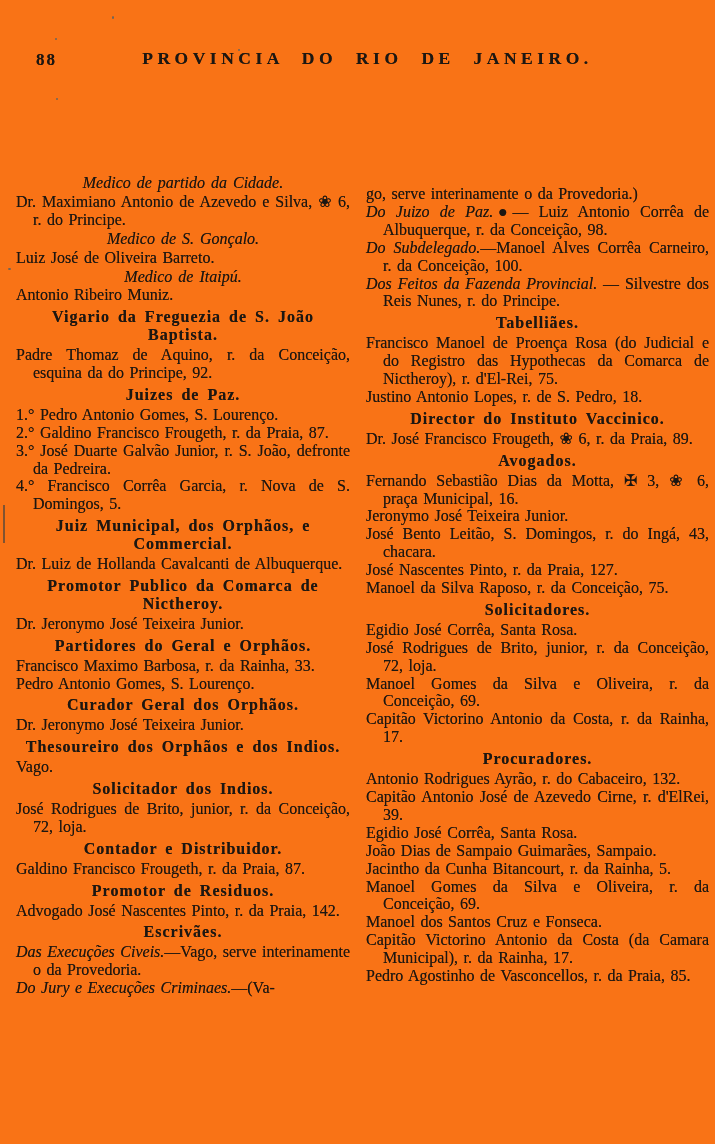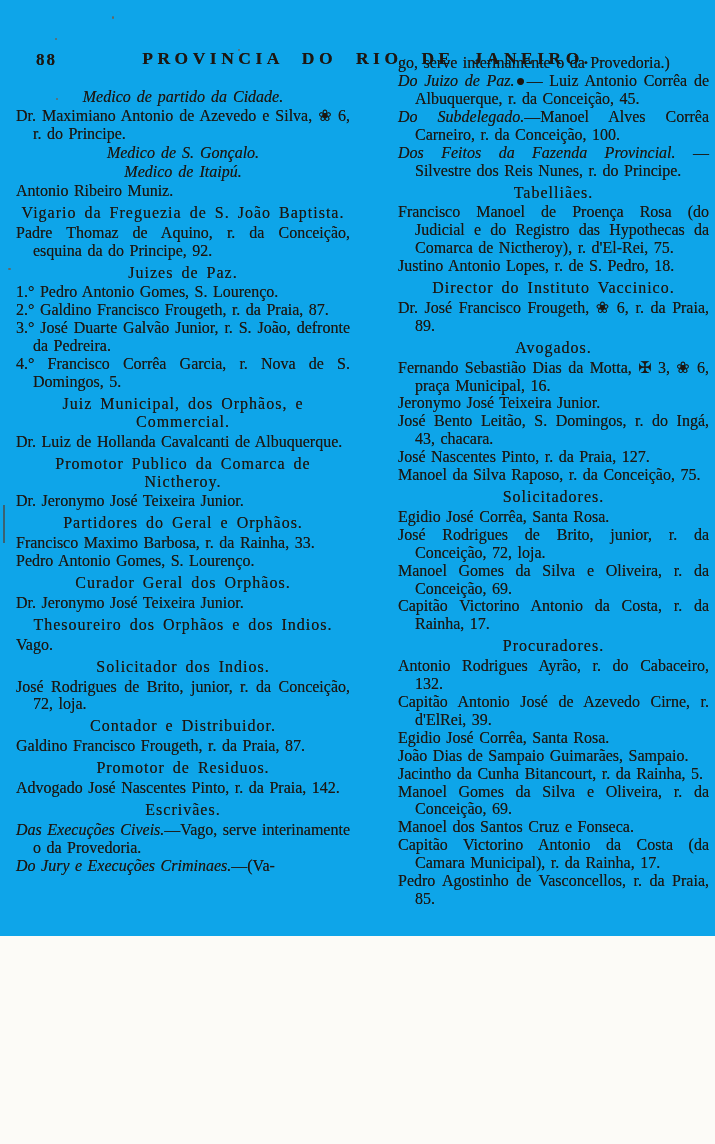--- a/index.html
+++ b/index.html
@@ -4,48 +4,48 @@
 <style>
   html,body{margin:0;padding:0;}
   body{
     width:715px;height:1144px;
     background:#fcfbf7;
     font-family:"Liberation Serif","DejaVu Serif",serif;
     color:#1c1712;
     overflow:hidden;
   }
   .page{
-    position:relative;width:715px;height:936px;
-    background:#0ea5e9;
+    position:relative;width:715px;height:1144px;
+    background:#f97316;
     text-shadow:0 0 0.5px rgba(30,22,14,0.65);
   }
   .running-header{position:absolute;top:48px;left:0;right:0;height:26px;}
   .pageno{
     position:absolute;left:36px;top:2px;
     font-weight:bold;font-size:17px;letter-spacing:2px;
   }
   .rh-title{
     display:block;text-align:center;padding-left:20px;
     font-weight:bold;font-size:17.5px;letter-spacing:4.5px;word-spacing:10px;
   }
   .columns{
     position:absolute;top:84px;left:16px;right:6px;bottom:58px;
     display:flex;align-items:center;
   }
   .col{font-size:16px;line-height:1.12;}
   .col-left{width:334px;padding-right:4px;}
   .col-divider{width:1px;background:#2e2922;margin:0 2px 0 3px;opacity:.85;}
-  .col-right{flex:1;padding-left:6px;margin-left:32px;}
+  .col-right{flex:1;padding-left:6px;}
   p{margin:0;}
   .entry{
     padding-left:17px;text-indent:-17px;
     text-align:justify;word-spacing:1.5px;
   }
   .head{
-    text-align:center;font-weight:normal;letter-spacing:1px;word-spacing:3px;
+    text-align:center;font-weight:bold;letter-spacing:1px;word-spacing:3px;
     margin:4px 0 2px;
   }
   .sub{
     text-align:center;font-style:italic;word-spacing:2px;margin:1px 0;
   }
   .entry em{font-style:italic;}
   .speck{position:absolute;background:#6a645c;border-radius:50%;}
   .margin-mark{position:absolute;background:#4e463d;}
 </style>
 </head>
@@ -56,20 +56,21 @@
   <div class="running-header">
     <span class="pageno">88</span>
     <span class="rh-title">PROVINCIA DO RIO DE JANEIRO.</span>
   </div>
 
   <div class="columns">
     <div class="col col-left" id="col-left">
         <p class="sub">Medico de partido da Cidade.</p>
         <p class="entry">Dr. Maximiano Antonio de Azevedo e Silva, ❀ 6, r. do Principe.</p>
         <p class="sub">Medico de S. Gonçalo.</p>
+        <p class="entry">Luiz José de Oliveira Barreto.</p>
         <p class="sub">Medico de Itaipú.</p>
         <p class="entry">Antonio Ribeiro Muniz.</p>
         <p class="head">Vigario da Freguezia de S. João Baptista.</p>
         <p class="entry">Padre Thomaz de Aquino, r. da Conceição, esquina da do Principe, 92.</p>
         <p class="head">Juizes de Paz.</p>
         <p class="entry">1.° Pedro Antonio Gomes, S. Lourenço.</p>
         <p class="entry">2.° Galdino Francisco Frougeth, r. da Praia, 87.</p>
         <p class="entry">3.° José Duarte Galvão Junior, r. S. João, defronte da Pedreira.</p>
         <p class="entry">4.° Francisco Corrêa Garcia, r. Nova de S. Domingos, 5.</p>
         <p class="head">Juiz Municipal, dos Orphãos, e Commercial.</p>
@@ -89,21 +90,21 @@
         <p class="entry">Galdino Francisco Frougeth, r. da Praia, 87.</p>
         <p class="head">Promotor de Residuos.</p>
         <p class="entry">Advogado José Nascentes Pinto, r. da Praia, 142.</p>
         <p class="head">Escrivães.</p>
         <p class="entry"><em>Das Execuções Civeis.</em><span>—Vago, serve interinamente o da Provedoria.</span></p>
         <p class="entry"><em>Do Jury e Execuções Criminaes.</em><span>—(Va-</span></p>
       </div>
     <div class="col-divider"></div>
     <div class="col col-right" id="col-right">
         <p class="entry">go, serve interinamente o da Provedoria.)</p>
-        <p class="entry"><em>Do Juizo de Paz.</em><span>●— Luiz Antonio Corrêa de Albuquerque, r. da Conceição, 45.</span></p>
+        <p class="entry"><em>Do Juizo de Paz.</em><span>●— Luiz Antonio Corrêa de Albuquerque, r. da Conceição, 98.</span></p>
         <p class="entry"><em>Do Subdelegado.</em><span>—Manoel Alves Corrêa Carneiro, r. da Conceição, 100.</span></p>
         <p class="entry"><em>Dos Feitos da Fazenda Provincial.</em><span> — Silvestre dos Reis Nunes, r. do Principe.</span></p>
         <p class="head">Tabelliães.</p>
         <p class="entry">Francisco Manoel de Proença Rosa (do Judicial e do Registro das Hypothecas da Comarca de Nictheroy), r. d'El-Rei, 75.</p>
         <p class="entry">Justino Antonio Lopes, r. de S. Pedro, 18.</p>
         <p class="head">Director do Instituto Vaccinico.</p>
         <p class="entry">Dr. José Francisco Frougeth, ❀ 6, r. da Praia, 89.</p>
         <p class="head">Avogados.</p>
         <p class="entry">Fernando Sebastião Dias da Motta, ✠ 3, ❀ 6, praça Municipal, 16.</p>
         <p class="entry">Jeronymo José Teixeira Junior.</p>

